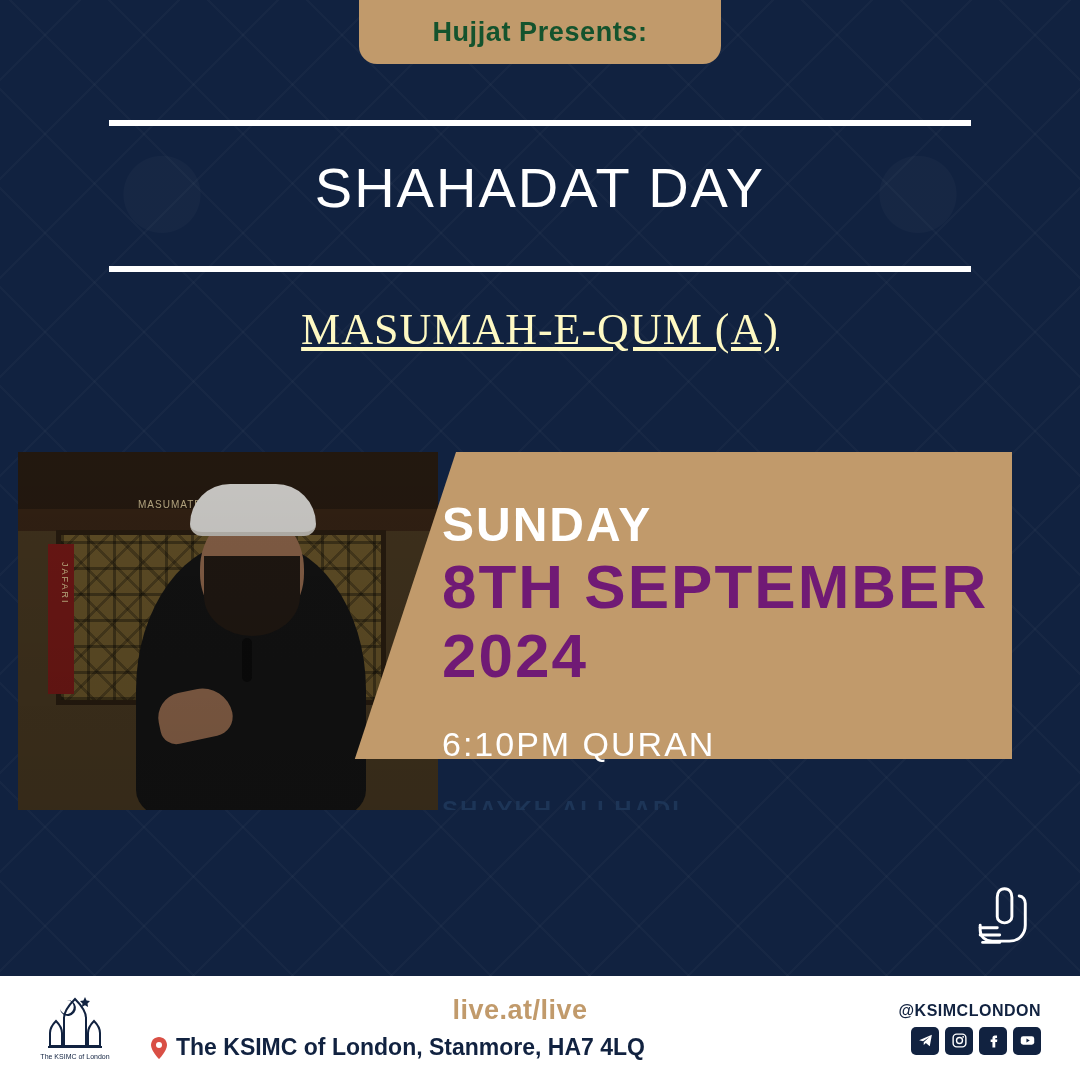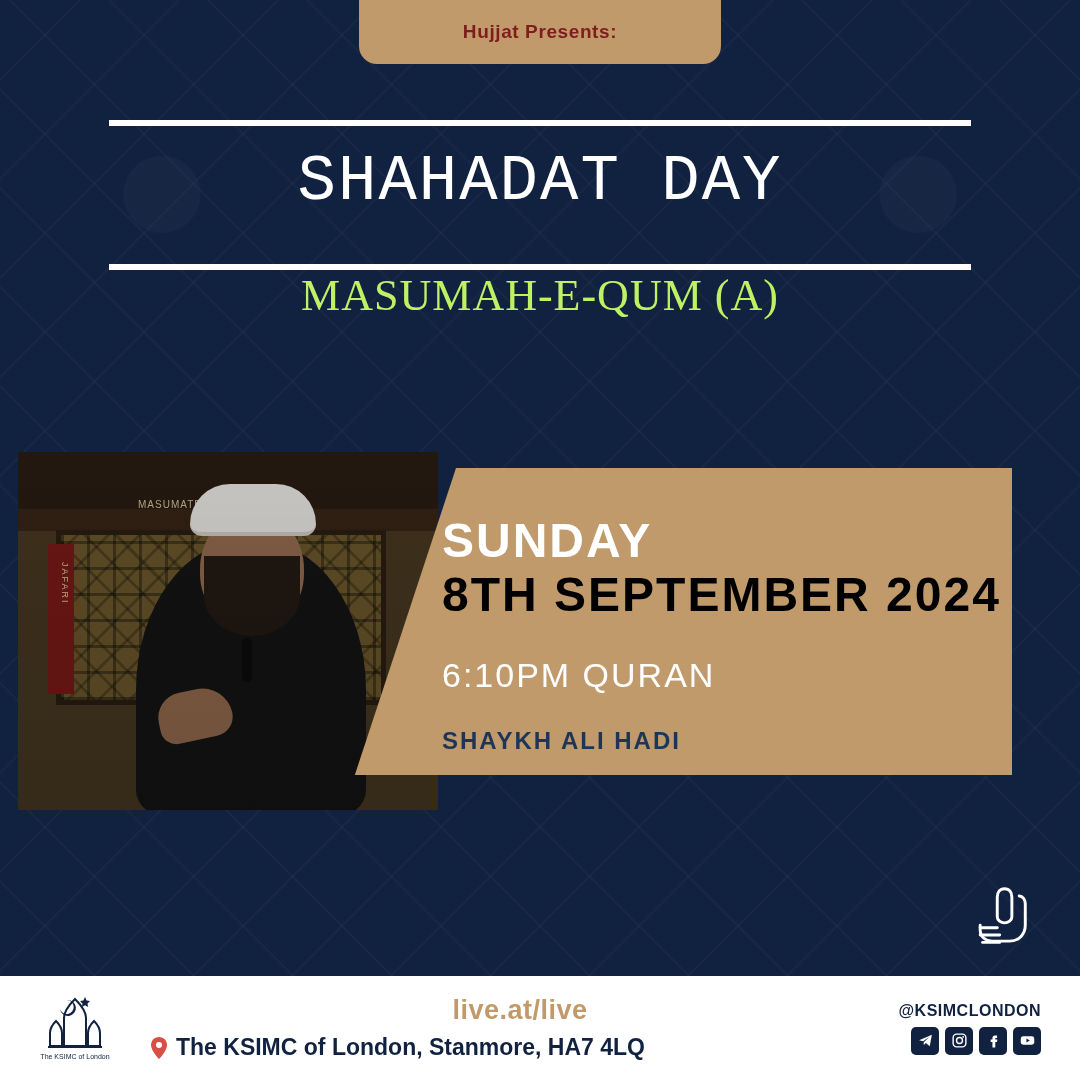--- a/index.html
+++ b/index.html
@@ -30,52 +30,54 @@
     position: absolute;
     left: 50%; transform: translateX(-50%);
     top: 0;
     width: 362px; height: 64px;
     background: #C19A6B;
     border-bottom-left-radius: 18px;
     border-bottom-right-radius: 18px;
     display: flex; align-items: center; justify-content: center;
   }
   .top-tab span {
-    color: #7f1d1d;
-    font-size: 19px;
+    color: #14532d;
+    font-size: 27px;
     font-weight: bold;
     letter-spacing: 0.6px;
   }
 
   
   .title-block {
     position: absolute;
     top: 120px; left: 0; right: 0;
     text-align: center;
   }
   .rule {
     height: 6px;
     background: #ffffff;
     margin: 0 auto;
   }
   .rule-top { width: 862px; }
   .rule-bottom { width: 862px; margin-top: 22px; }
   .main-title {
-    font-family: Liberation Mono, monospace;
+    font-family: Liberation Sans, sans-serif;
     color: #ffffff;
-    font-size: 64px;
+    font-size: 56px;
     letter-spacing: 2px;
     line-height: 1.0;
-    padding: 24px 0 28px;
+    padding: 34px 0 28px;
   }
   .subtitle {
     font-family: "Liberation Serif", serif;
-    color: #bef264;
+    color: #fef9c3;
     font-size: 44px;
     letter-spacing: 1px;
+    margin-top: 32px;
+    text-decoration: underline;
   }
 
   
   .banner {
     position: absolute;
     left: 18px; top: 452px;
     width: 994px; height: 358px;
     display: block;
   }
   .photo {
@@ -157,36 +159,36 @@
     position: absolute;
     left: 224px; top: 186px;
     width: 10px; height: 44px;
     background: #0c0c0c;
     border-radius: 5px;
   }
   .ph-shade { position: absolute; inset: 0; background: linear-gradient(180deg, rgba(0,0,0,0.18), rgba(0,0,0,0.28)); }
 
   .banner-info {
     position: absolute;
-    left: 320px; top: 16px;
+    left: 320px; top: 0;
     width: 674px; height: 307px;
     background: #C19A6B;
     clip-path: polygon(118px 0, 674px 0, 674px 358px, 0 358px);
     padding: 46px 0 0 104px;
   }
   .b-day {
     color: #ffffff;
     font-size: 48px;
     font-weight: bold;
     letter-spacing: 2px;
     line-height: 1.12;
   }
   .b-date {
-    color: #000000;
-    font-size: 48px;
+    color: #701a75;
+    font-size: 62px;
     font-weight: bold;
     letter-spacing: 2px;
     line-height: 1.12;
   }
   .b-time {
     color: #ffffff;
     font-size: 34px;
     letter-spacing: 2px;
     margin-top: 34px;
   }

